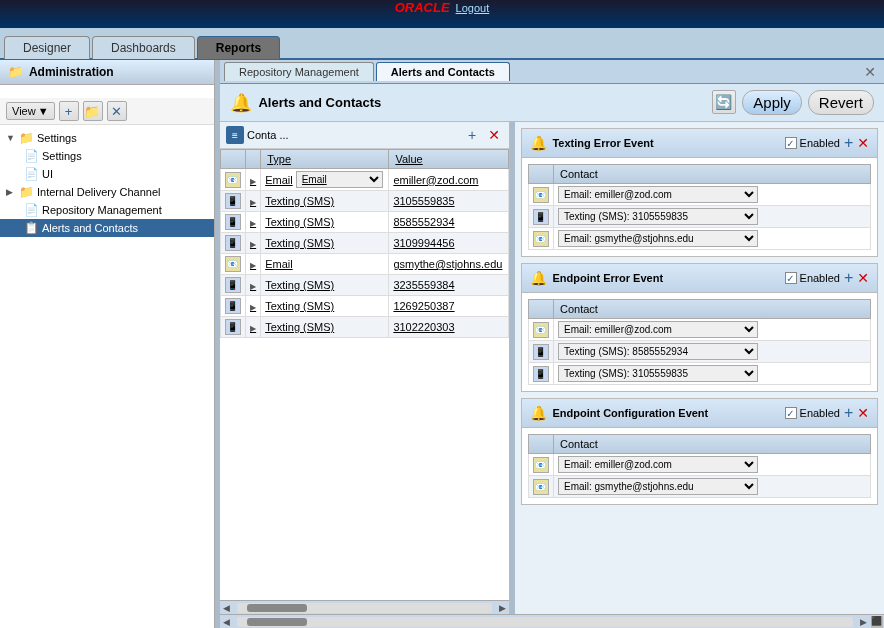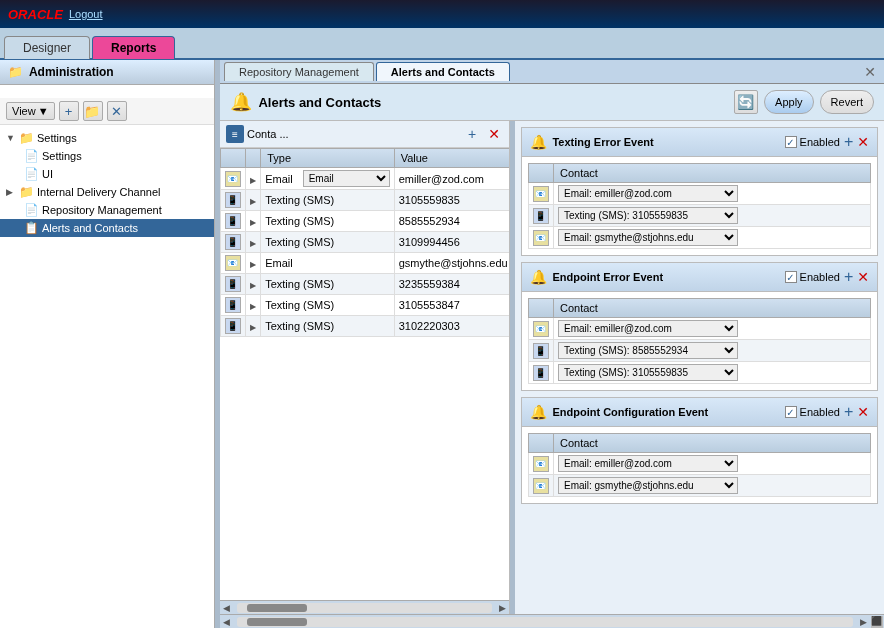--- a/index.html
+++ b/index.html
@@ -1,30 +1,30 @@
 <!DOCTYPE html>
 <html><head>
   <meta charset="utf-8">
   <style>
     * { box-sizing: border-box; margin: 0; padding: 0; }
     body { font-family: Arial, sans-serif; font-size: 11px; background: #d4e4f0; overflow: hidden; width: 884px; height: 628px; }
 
     
-    #topbar { background: linear-gradient(to bottom, #1a1a2e, #003366); height: 28px; display: flex; align-items: center; justify-content: space-between; padding: 0 8px; }
+    #topbar { background: linear-gradient(to bottom, #1a1a2e, #003366); height: 28px; display: flex; align-items: center; justify-content: space-between; padding: 0 8px; flex-direction: column; }
     #topbar-left { display: flex; align-items: center; gap: 6px; }
     #oracle-logo { color: #cc0000; font-weight: bold; font-size: 13px; font-style: italic; }
     #oracle-logo span { color: red; }
     #app-title { color: white; font-size: 13px; }
     #logout-link { color: #aaddff; font-size: 11px; text-decoration: underline; cursor: pointer; }
     #topbar-right { color: #ccddee; font-size: 11px; }
 
     
     #tabbar { display: flex; align-items: flex-end; background: #b8cfe0; height: 32px; padding-left: 4px; border-bottom: 2px solid #336699; }
     .main-tab { padding: 4px 18px; cursor: pointer; border: 1px solid #888; border-bottom: none; border-radius: 4px 4px 0 0; font-size: 12px; color: #333; background: #c8dae8; margin-right: 2px; position: relative; top: 1px; }
-    .main-tab.active { background: #ec4899; font-weight: bold; border-color: #336699; color: #000; margin-top: 24px; }
+    .main-tab.active { background: #737373; font-weight: bold; border-color: #336699; color: #000; margin-top: 24px; }
 
     
     #main { display: flex; height: calc(628px - 60px); }
 
     
     #sidebar { width: 215px; background: white; border-right: 1px solid #aaa; display: flex; flex-direction: column; min-width: 215px; }
     #sidebar-header { background: linear-gradient(to bottom, #ddeeff, #bbccdd); padding: 5px 8px; font-weight: bold; font-size: 12px; border-bottom: 1px solid #aaa; display: flex; align-items: center; gap: 6px; }
     #sidebar-header .folder-icon { color: #cc8800; }
     #sidebar-toolbar { display: flex; align-items: center; padding: 3px 6px; gap: 4px; border-bottom: 1px solid #ddd; background: #f5f5f5; margin-top: 13px; }
     #sidebar-toolbar .view-btn { border: 1px solid #aaa; padding: 2px 5px; background: linear-gradient(to bottom, #eee, #ddd); cursor: pointer; font-size: 11px; border-radius: 2px; display: flex; align-items: center; gap: 2px; }
@@ -41,21 +41,21 @@
     
     #content-tabs { display: flex; align-items: center; background: #c0d4e8; border-bottom: 1px solid #888; padding: 2px 4px; gap: 2px; position: relative; }
     .content-tab { padding: 3px 14px; cursor: pointer; border: 1px solid #888; border-bottom: none; border-radius: 3px 3px 0 0; font-size: 11px; color: #333; background: #d8e8f0; }
     .content-tab.active { background: #f0f6fc; font-weight: bold; border-color: #336699; color: #000; }
     #close-btn { position: absolute; right: 6px; top: 4px; cursor: pointer; font-size: 14px; color: #666; width: 16px; height: 16px; display: flex; align-items: center; justify-content: center; }
 
     
     #alerts-header { display: flex; align-items: center; justify-content: space-between; padding: 6px 10px; background: #d8e8f4; border-bottom: 1px solid #bbb; }
     #alerts-header-left { display: flex; align-items: center; gap: 6px; font-size: 13px; font-weight: bold; }
     #alerts-header-right { display: flex; gap: 6px; }
-    .header-btn { border: 1px solid #aaa; padding: 3px 10px; background: linear-gradient(to bottom, #eee, #ddd); cursor: pointer; font-size: 11px; border-radius: 12px; }
+    .header-btn { border: 1px solid #aaa; padding: 3px 10px; background: linear-gradient(to bottom, #eee, #ddd); cursor: pointer; font-size: 15px; border-radius: 12px; }
     .header-btn.apply { background: linear-gradient(to bottom, #ddeeff, #aaccee); }
     .refresh-icon { width: 24px; height: 24px; border: 1px solid #aaa; background: linear-gradient(to bottom, #eee, #ddd); display: flex; align-items: center; justify-content: center; cursor: pointer; border-radius: 2px; font-size: 14px; }
 
     
     #split-pane { display: flex; flex: 1; overflow: hidden; }
 
     
     #contacts-panel { width: 290px; min-width: 290px; background: white; border-right: 1px solid #bbb; display: flex; flex-direction: column; overflow: hidden; }
     #contacts-toolbar { display: flex; align-items: center; justify-content: space-between; padding: 4px 6px; background: #e8f0f8; border-bottom: 1px solid #ccc; }
     #contacts-toolbar-left { display: flex; align-items: center; gap: 3px; font-size: 11px; }
@@ -66,21 +66,21 @@
 
     
     #contacts-table { width: 100%; border-collapse: collapse; font-size: 11px; }
     #contacts-table thead tr { background: linear-gradient(to bottom, #d0e0f0, #b8ccde); }
     #contacts-table th { padding: 3px 6px; text-align: left; border: 1px solid #aaa; font-weight: normal; }
     #contacts-table td { padding: 2px 4px; border: 1px solid #ddd; vertical-align: middle; }
     #contacts-table tr:nth-child(even) { background: #f0f4f8; }
     .row-icon { width: 16px; height: 16px; background: #e8e0a0; border: 1px solid #aaa; display: inline-flex; align-items: center; justify-content: center; font-size: 9px; color: #666; }
     .row-icon.sms { background: #c8d8f0; }
     .expand-arrow { font-size: 8px; color: #555; cursor: pointer; }
-    .type-cell { display: flex; align-items: center; gap: 10px; }
+    .type-cell { display: flex; align-items: center; gap: 3px; }
     select.type-select { font-size: 10px; border: 1px solid #aaa; padding: 1px; }
 
     
     #right-panel { flex: 1; overflow-y: auto; background: #e8f0f8; padding: 0; }
     .event-section { margin: 6px; border: 1px solid #bbb; background: white; }
     .event-header { display: flex; align-items: center; justify-content: space-between; padding: 5px 8px; background: linear-gradient(to bottom, #d8e8f8, #c0d4e8); border-bottom: 1px solid #bbb; }
     .event-title { display: flex; align-items: center; gap: 5px; font-weight: bold; font-size: 11px; }
     .bell-icon { color: #cc8800; font-size: 14px; }
     .event-controls { display: flex; align-items: center; gap: 4px; }
     .enabled-cb { display: flex; align-items: center; gap: 3px; font-size: 11px; }
@@ -88,21 +88,21 @@
     .event-remove { color: #cc0000; font-size: 14px; cursor: pointer; }
 
     .event-body { padding: 6px; }
     .contact-table { width: 100%; border-collapse: collapse; font-size: 11px; }
     .contact-table thead tr { background: linear-gradient(to bottom, #d0e0f0, #b8ccde); border-radius: 6px; }
     .contact-table th { padding: 3px 6px; text-align: left; border: 1px solid #aaa; font-weight: normal; }
     .contact-table td { padding: 2px 4px; border: 1px solid #ddd; }
     .contact-table tr:nth-child(even) { background: #f0f4f8; }
     .contact-row-icon { width: 16px; height: 16px; background: #e8e0a0; border: 1px solid #aaa; display: inline-flex; align-items: center; justify-content: center; font-size: 9px; color: #666; font-weight: bold; }
     .contact-row-icon.sms { background: #c8d8f0; }
-    .contact-select { font-size: 10px; border: 1px solid #aaa; padding: 1px; width: 180px; }
+    .contact-select { font-size: 10px; border: 1px solid #aaa; padding: 1px; width: 200px; }
 
     
     #bottom-bar { height: 14px; background: #c8d8e8; border-top: 1px solid #aaa; display: flex; align-items: center; }
     .h-scrollbar { flex: 1; height: 10px; background: #ddd; margin: 2px 4px; border-radius: 3px; position: relative; cursor: pointer; }
     .h-scrollbar-thumb { width: 60px; height: 8px; background: #888; border-radius: 3px; position: absolute; top: 1px; left: 10px; }
     .scroll-arrow { font-size: 9px; color: #555; cursor: pointer; padding: 0 3px; }
 
     
     #right-panel::-webkit-scrollbar { width: 12px; }
     #right-panel::-webkit-scrollbar-track { background: #ddd; }
@@ -118,20 +118,21 @@
 
 <div id="topbar">
   <div id="topbar-left">
     <span id="oracle-logo"><span>ORACLE</span></span>
     <span id="logout-link">Logout</span>
   </div>
 </div>
 
 <div id="tabbar">
   <div class="main-tab">Designer</div>
+  <div class="main-tab">Dashboards</div>
   <div class="main-tab active">Reports</div>
 </div>
 
 <div id="main">
 
   <div id="sidebar">
     <div id="sidebar-header">
       <span class="folder-icon">📁</span>
       <span>Administration</span>
     </div>
@@ -204,21 +205,21 @@
         <div id="contacts-toolbar">
           <div id="contacts-toolbar-left">
             <span class="contacts-icon">≡</span>
             <span>Conta ...</span>
           </div>
           <div id="contacts-toolbar-right">
             <div class="small-btn">+</div>
             <div class="small-btn remove">✕</div>
           </div>
         </div>
-        <div style="overflow-y: auto; flex: 1;">
+        <div style="overflow-y: auto; flex: 1; text-decoration: underline;">
           <table id="contacts-table">
             <thead>
               <tr>
                 <th style="width:18px;"></th>
                 <th style="width:14px;"></th>
                 <th>Type</th>
                 <th>Value</th>
               </tr>
             </thead>
             <tbody id="contacts-tbody">
@@ -304,21 +305,21 @@
     <td>
       <div class="row-icon sms">📱</div>
     </td>
     <td><span class="expand-arrow">▶</span></td>
     <td>
       <div class="type-cell">
         <span>Texting (SMS)</span>
 
       </div>
     </td>
-    <td><span>3105553847</span></td>
+    <td><span>1269250387</span></td>
   </tr>
                 <tr>
     <td>
       <div class="row-icon sms">📱</div>
     </td>
     <td><span class="expand-arrow">▶</span></td>
     <td>
       <div class="type-cell">
         <span>Texting (SMS)</span>
 

